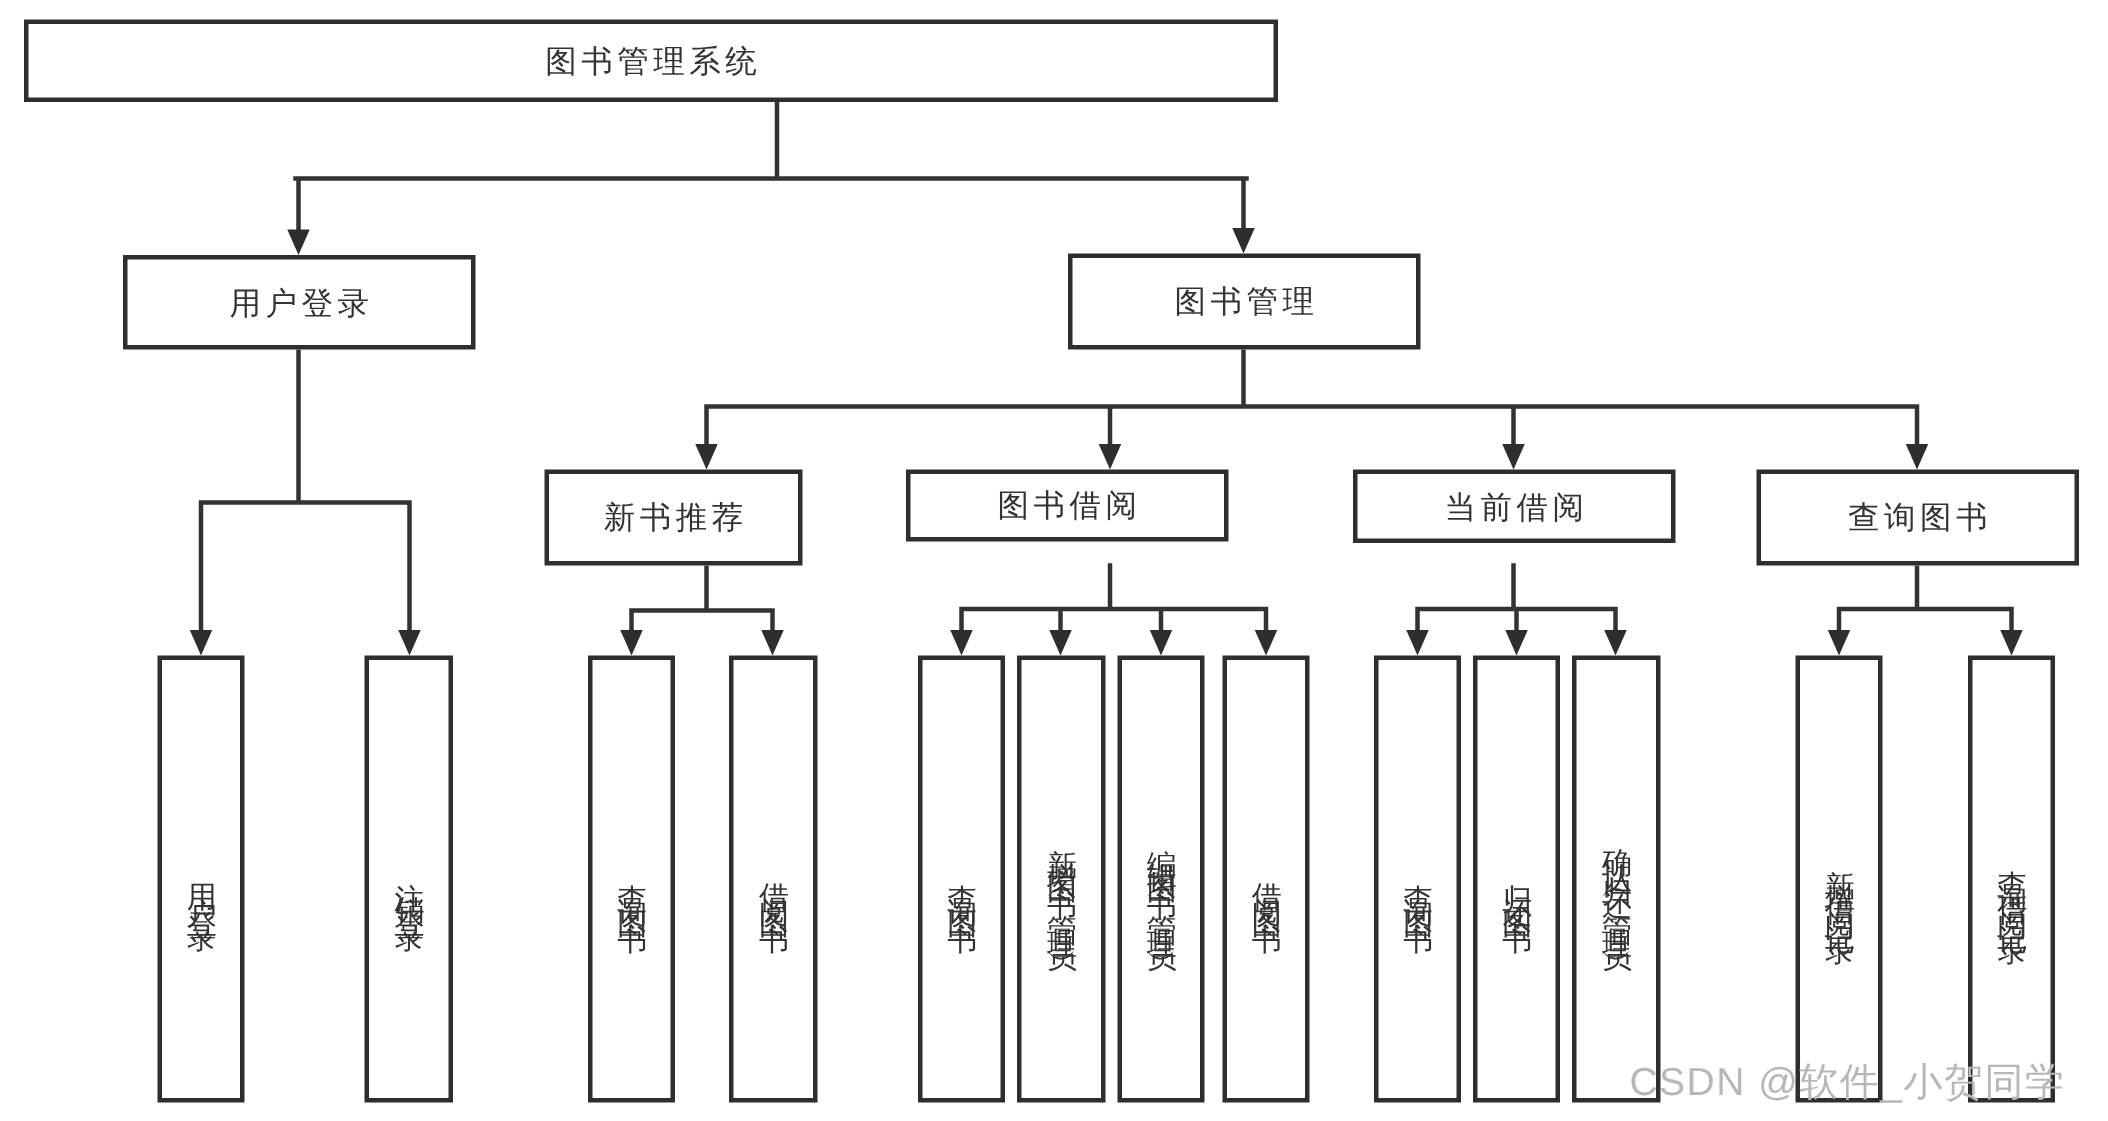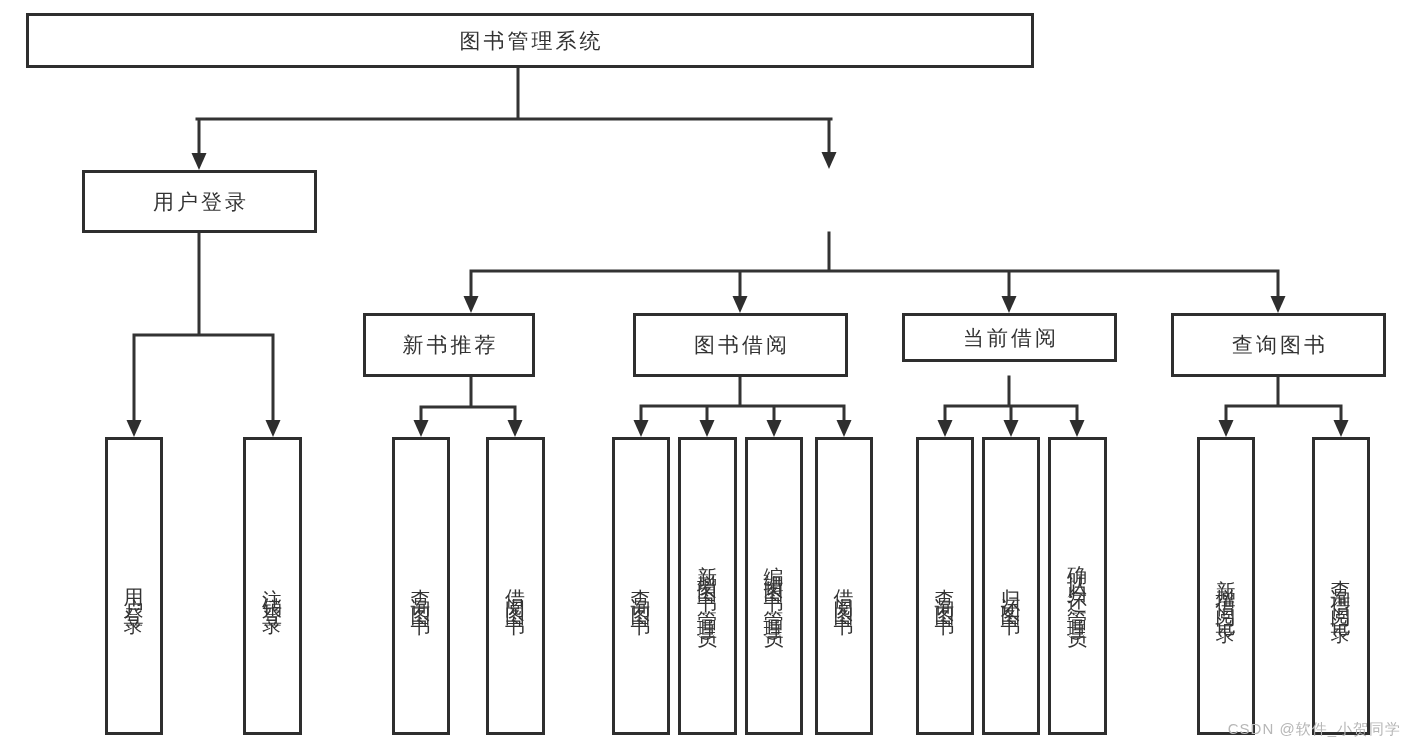--- a/index.html
+++ b/index.html
@@ -29,23 +29,23 @@
   .v span{
     writing-mode:vertical-lr;
     text-orientation:upright;
     font-size:20px;
     line-height:1;
     letter-spacing:9px;
     margin-bottom:-9px;
   }
   .watermark{
     position:absolute;
-    right:4px;
+    right:28px;
     bottom:8px;
-    font-size:15px;
+    font-size:26px;
     letter-spacing:1px;
     color:#b7b7b7;
     z-index:3;
     white-space:nowrap;
     text-align:right;
   }
 </style>
 </head>
 <body>
 
@@ -84,32 +84,35 @@
       <polygon points="766.5,420 781.5,420 774,437"></polygon>
       <polygon points="836.5,420 851.5,420 844,437"></polygon>
       <polygon points="937.5,420 952.5,420 945,437"></polygon>
       <polygon points="1003.5,420 1018.5,420 1011,437"></polygon>
       <polygon points="1069.5,420 1084.5,420 1077,437"></polygon>
       <polygon points="1218.5,420 1233.5,420 1226,437"></polygon>
       <polygon points="1333.5,420 1348.5,420 1341,437"></polygon>
     </g>
   </svg>
 
-  <div class="box h" style="left:26px;top:13px;width:1008px;height:55px">
+  <div class="box h" style="left:16px;top:13px;width:836px;height:55px">
     <span>图书管理系统</span>
   </div>
 
   <div class="box h" style="left:82px;top:170px;width:235px;height:63px">
     <span>用户登录</span>
   </div>
+  <div class="box h" style="left:712px;top:169px;width:235px;height:64px">
+    <span>图书管理</span>
+  </div>
 
   <div class="box h" style="left:363px;top:313px;width:172px;height:64px">
     <span>新书推荐</span>
   </div>
-  <div class="box h" style="left:633px;top:313px;width:215px;height:64px">
+  <div class="box h" style="left:604px;top:313px;width:215px;height:48px">
     <span>图书借阅</span>
   </div>
   <div class="box h" style="left:902px;top:313px;width:215px;height:49px">
     <span>当前借阅</span>
   </div>
   <div class="box h" style="left:1171px;top:313px;width:215px;height:64px">
     <span>查询图书</span>
   </div>
 
   <div class="box v" style="left:105px;top:437px;width:58px;height:298px">

